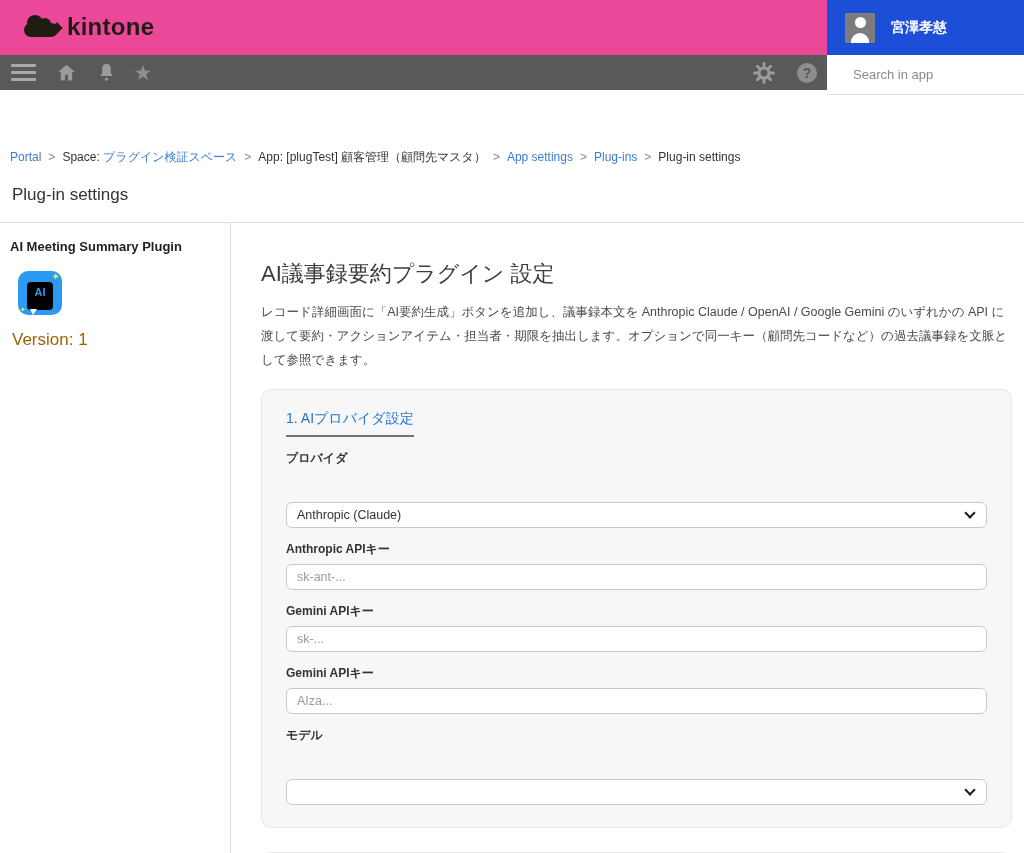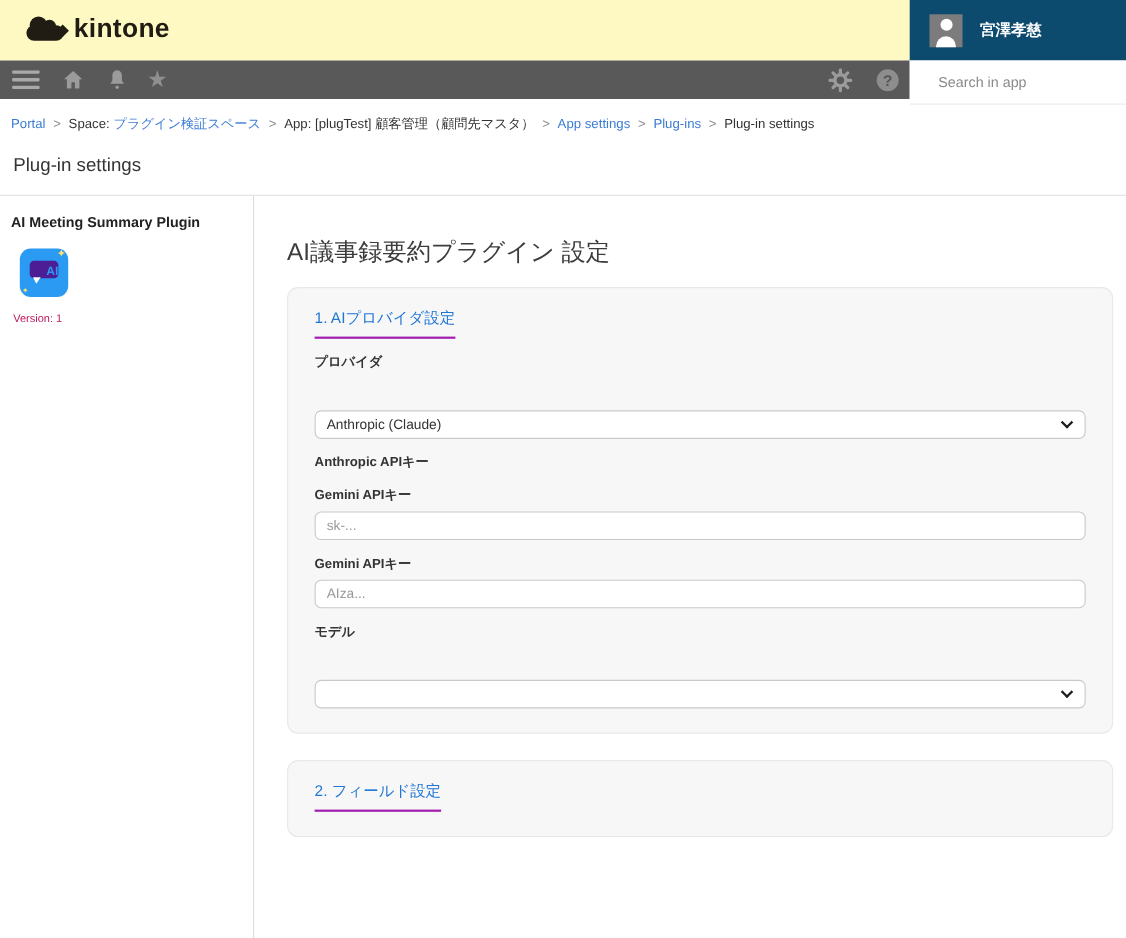--- a/index.html
+++ b/index.html
@@ -1,29 +1,29 @@
 <!DOCTYPE html>
 <html><head>
 <meta charset="utf-8">
 <style>
   * { margin:0; padding:0; box-sizing:border-box; }
   body { background:#fff; font-family:"Liberation Sans","DejaVu Sans",sans-serif; }
   .viewport { position:relative; width:1024px; height:853px; background:#fff; overflow:hidden; }
 
   
-  .topbar { position:absolute; left:0; top:0; width:827px; height:55px; background:#fef9c3; }
+  .topbar { position:absolute; left:0; top:0; width:827px; height:55px; background:#ec4899; }
   .brand { position:absolute; left:24px; top:13px; display:flex; align-items:center; cursor:pointer; }
   .cloud { position:relative; width:34px; height:14px; background:#201c14; border-radius:8px; margin-right:9px; margin-top:6px; }
   .cloud::before { content:""; position:absolute; left:3px; top:-8px; width:16px; height:16px; background:#201c14; border-radius:50%; }
   .cloud::after { content:""; position:absolute; right:7px; top:-5px; width:12px; height:12px; background:#201c14; border-radius:50%; }
   .cloud .beak { position:absolute; right:-3px; top:1px; width:8px; height:8px; background:#201c14; transform:rotate(45deg); }
   .brand-text { font-size:24px; font-weight:700; color:#201c14; letter-spacing:0.3px; }
 
   
-  .user-area { position:absolute; left:827px; top:0; width:197px; height:55px; background:#0c4a6e; display:flex; align-items:center; cursor:pointer; }
+  .user-area { position:absolute; left:827px; top:0; width:197px; height:55px; background:#1d4ed8; display:flex; align-items:center; cursor:pointer; }
   .avatar { position:relative; width:30px; height:30px; background:#7c7c7c; margin-left:18px; overflow:hidden; flex:0 0 auto; }
   .avatar::before { content:""; position:absolute; left:9.5px; top:4px; width:11px; height:11px; background:#fff; border-radius:50%; }
   .avatar::after { content:""; position:absolute; left:6px; bottom:-3px; width:18px; height:13px; background:#fff; border-radius:9px 9px 0 0; }
   .user-name { color:#fff; font-size:14px; font-weight:700; margin-left:16px; }
 
   
   .toolbar { position:absolute; left:0; top:55px; width:827px; height:35px; background:#595959; }
   .tool-icon { position:absolute; top:0; height:35px; display:flex; align-items:center; justify-content:center; cursor:pointer; }
   .hamburger { left:10px; width:26px; flex-direction:column; gap:4px; }
   .hamburger span { display:block; width:25px; height:3px; background:#a9a9a9; border-radius:1px; }
@@ -34,48 +34,48 @@
   .ic-help { left:795px; width:24px; }
   .help-circle { width:20px; height:20px; border-radius:50%; background:#8d8d8d; color:#565656; font-size:14px; font-weight:700; text-align:center; line-height:20px; }
 
   
   .searchbox { position:absolute; left:827px; top:55px; width:197px; height:40px; background:#fff; border-bottom:1px solid #e3e3e3; }
   .searchbox input { width:100%; height:100%; border:0; outline:none; padding-left:26px; font-size:13px; color:#444; font-family:inherit; }
   .searchbox input::placeholder { color:#8a8a8a; }
 
   
   .header-space { height:100px; }
-  .breadcrumb { padding:4px 10px 0 10px; font-size:12px; color:#333; white-space:nowrap; }
+  .breadcrumb { padding:4px 10px 0 10px; font-size:12px; color:#333; white-space:nowrap;margin-top:45px; }
   .bc-sep { color:#888; margin:0 7px; }
   .bc-link { color:#3b7cd3; text-decoration:none; cursor:pointer; }
   .bc-plain { color:#333; }
   .page-title { margin:19px 0 0 12px; font-size:17px; font-weight:400; color:#333; }
   .hr { margin-top:17px; border-top:1px solid #e0e0e0; }
 
   
   .content { display:flex; min-height:681px; }
   .sidebar { width:231px; border-right:1px solid #dcdcdc; padding:16px 10px 0 10px; flex:0 0 auto; }
   .plugin-name { font-size:13px; font-weight:700; color:#222; }
   .plugin-icon { position:relative; width:44px; height:44px; background:#2b9af3; border-radius:10px; margin:17px 0 0 8px; }
-  .bubble { position:absolute; left:9px; top:11px; width:26px; height:16px; background:#4c1d95; border-radius:4px; text-align:right; }
+  .bubble { position:absolute; left:9px; top:11px; width:26px; height:28px; background:#000000; border-radius:4px; text-align:center; }
   .bubble::after { content:""; position:absolute; left:3px; bottom:-5px; border-left:3px solid transparent; border-right:4px solid transparent; border-top:6px solid #fff; }
   .bubble-label { font-size:11px; font-weight:700; color:#2b9af3; line-height:18px; }
   .sparkle { position:absolute; color:#ffe06a; line-height:1; }
   .sparkle.s1 { right:2px; top:1px; font-size:10px; }
   .sparkle.s2 { left:2px; bottom:2px; font-size:7px; }
-  .version { margin:15px 0 0 2px; font-size:10px; color:#be185d; }
+  .version { margin:15px 0 0 2px; font-size:17px; color:#a16207; }
 
   .main { flex:1; padding:36px 12px 0 30px; }
   .main-heading { font-size:22px; font-weight:400; color:#3c3c3c; }
   .desc { margin-top:12px; font-size:12.5px; color:#4a4a4a; line-height:1.9; }
 
   
   .card { margin-top:17px; background:#f7f7f8; border:1px solid #e8e8ea; border-radius:10px; padding:19px 24px 22px 24px; }
   .card + .card { margin-top:24px; }
-  .section-title { display:inline-block; font-size:14px; color:#1f76d3; padding-bottom:7px; border-bottom:2px solid #a21caf; }
+  .section-title { display:inline-block; font-size:14px; color:#1f76d3; padding-bottom:7px; border-bottom:2px solid #737373; }
   .fgroup { margin-top:13px; }
   .flabel { display:block; font-size:12px; font-weight:700; color:#333; margin-bottom:6px; }
   .control { display:block; width:100%; height:26px; border:1px solid #c9c9c9; border-radius:6px; background:#fff; font-size:12.5px; color:#333; padding:0 10px; font-family:inherit; outline:none; }
   .control::placeholder { color:#9a9a9a; }
   .select-wrap { position:relative; }
   .select-wrap select { appearance:none; -webkit-appearance:none; -moz-appearance:none; padding-right:30px; cursor:pointer;margin-top:35px; }
   .chevron { position:absolute; right:13px; top:50%; width:8px; height:8px; margin-top:-6px; border-right:2.5px solid #1c1c1c; border-bottom:2.5px solid #1c1c1c; transform:rotate(45deg); pointer-events:none; }
 </style>
 </head>
 <body>
@@ -156,29 +156,31 @@
         <span class="bubble">
           <span class="bubble-label">AI</span>
         </span>
         <span class="sparkle s2">✦</span>
       </div>
       <div class="version">Version: 1</div>
     </aside>
 
     <main class="main">
       <h2 class="main-heading">AI議事録要約プラグイン 設定</h2>
+      <p class="desc">レコード詳細画面に「AI要約生成」ボタンを追加し、議事録本文を Anthropic Claude / OpenAI / Google Gemini のいずれかの API に渡して要約・アクションアイテム・担当者・期限を抽出します。オプションで同一キー（顧問先コードなど）の過去議事録を文脈として参照できます。</p>
       <div id="sections">
           <section class="card"><div class="section-title">1. AIプロバイダ設定</div><div class="fgroup">
               <label class="flabel">プロバイダ</label>
               <div class="select-wrap">
                 <select class="control"><option>Anthropic (Claude)</option></select>
                 <span class="chevron"></span>
               </div>
             </div><div class="fgroup">
               <label class="flabel">Anthropic APIキー</label>
+              <input type="text" class="control" placeholder="sk-ant-..." style="">
             </div><div class="fgroup">
               <label class="flabel">Gemini APIキー</label>
               <input type="text" class="control" placeholder="sk-..." style="">
             </div><div class="fgroup">
               <label class="flabel">Gemini APIキー</label>
               <input type="text" class="control" placeholder="AIza..." style="">
             </div><div class="fgroup">
               <label class="flabel">モデル</label>
               <div class="select-wrap">
                 <select class="control"><option></option></select>

